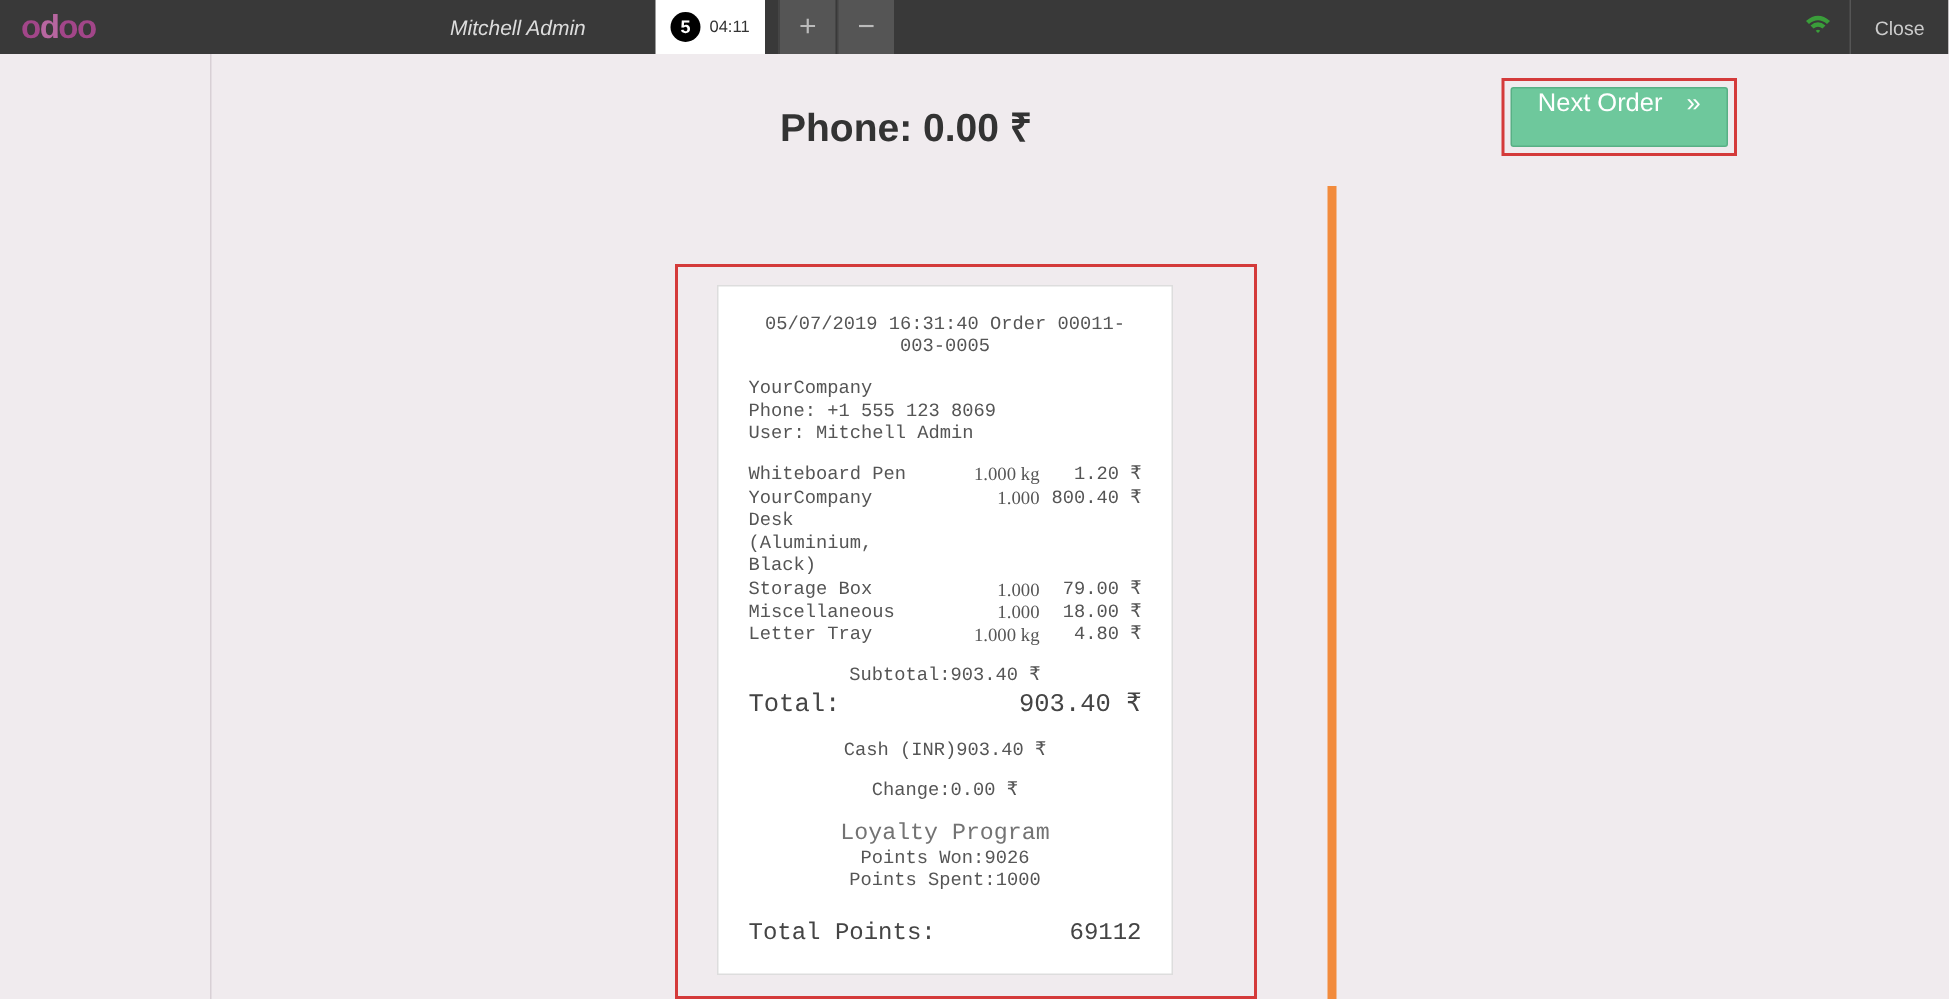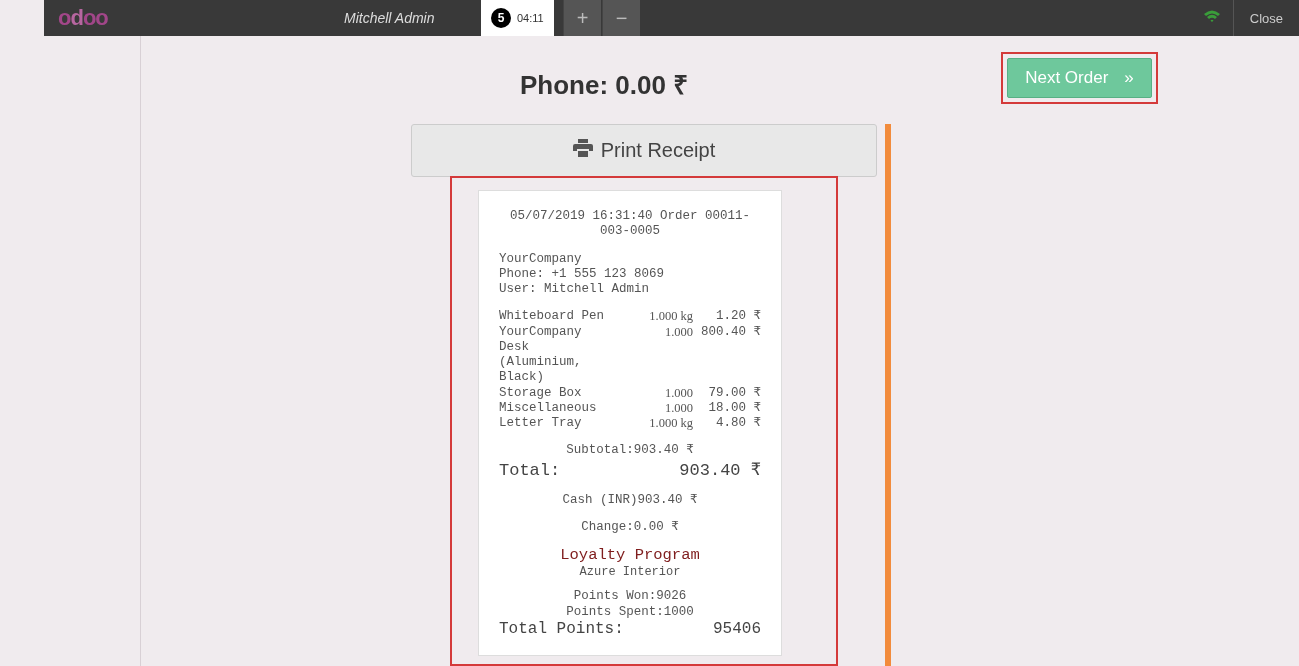--- a/index.html
+++ b/index.html
@@ -1,58 +1,58 @@
 <!DOCTYPE html>
 <html><head>
 <meta charset="utf-8">
 <style>
   * { box-sizing: border-box; margin: 0; padding: 0; }
   body { font-family: Arial, Helvetica, sans-serif; background: #f0ebee; width: 1299px; height: 666px; overflow: hidden; }
   
-  .topbar { background: #393939; height: 36px; display: flex; align-items: center; color: #ccc; position: relative; margin-left: 44px; }
+  .topbar { background: #393939; height: 36px; display: flex; align-items: center; color: #ccc; position: relative; }
   .logo { color: #a24689; font-size: 22px; font-weight: bold; letter-spacing: -1px; padding: 0 14px; font-family: Arial; }
   .logo .d { color: #b766a0; }
   .username { position: absolute; left: 300px; font-style: italic; font-size: 14px; color: #ddd; }
   .tab { position: absolute; left: 437px; top: 0; background: #fff; height: 36px; display: flex; align-items: center; padding: 0 10px; gap: 6px; }
   .tab-badge { background: #000; color: #fff; border-radius: 50%; width: 20px; height: 20px; display: flex; align-items: center; justify-content: center; font-size: 12px; font-weight: bold; }
   .tab-time { color: #333; font-size: 11px; font-weight: normal; }
   .tab-btn { position: absolute; top: 0; height: 36px; width: 38px; background: #555; color: #bbb; display: flex; align-items: center; justify-content: center; font-size: 20px; cursor: pointer; border-left: 1px solid #444; }
   .tab-plus { left: 519px; }
   .tab-minus { left: 558px; }
   .top-right { position: absolute; right: 0; display: flex; align-items: center; height: 20px; }
   .wifi { color: #3a9d3a; padding: 0 12px; font-size: 14px; }
   .close { color: #ccc; font-size: 13px; padding: 0 16px; cursor: pointer; border-left: 1px solid #555; height: 36px; display: flex; align-items: center; }
   
   .main { position: relative; height: 630px; }
   .left-border { position: absolute; left: 140px; top: 0; width: 1px; height: 100%; background: #d8d0d5; }
   
   .change-text { position: absolute; left: 520px; top: 30px; font-size: 26px; font-weight: bold; color: #333; }
   
   .next-order-outline { position: absolute; left: 1001px; top: 16px; width: 157px; height: 52px; border: 2px solid #d43a3a; }
-  .next-order-btn { position: absolute; left: 1007px; top: 22px; width: 145px; height: 40px; background: #6ec89c; border: 1px solid #58b085; color: #fff; font-size: 17px; display: flex; align-items: center; justify-content: center; gap: 16px; border-radius: 2px; cursor: pointer; }
+  .next-order-btn { position: absolute; left: 1007px; top: 22px; width: 145px; height: 40px; background: #6ec89c; border: 1px solid #58b085; color: #fff; font-size: 17px; display: flex; justify-content: center; gap: 16px; border-radius: 2px; cursor: pointer; }
   
   .orange-bar { position: absolute; left: 885px; top: 88px; width: 6px; height: 552px; background: #f28b3c; }
   
   .print-btn { position: absolute; left: 411px; top: 88px; width: 466px; padding: 14px 0; background: #e8e8e8; border: 1px solid #ccc; border-radius: 3px; display: flex; align-items: center; justify-content: center; gap: 8px; font-size: 20px; color: #444; cursor: pointer; }
   
   .receipt-outline { position: absolute; left: 450px; top: 140px; width: 388px; height: 490px; border: 2px solid #d43a3a; }
   .receipt { position: absolute; left: 478px; top: 154px; width: 304px; background: #fff; border: 1px solid #ddd; padding: 18px 20px 16px 20px; font-family: 'Courier New', monospace; font-size: 12.5px; color: #555; line-height: 1.22; }
   .receipt .ordnum { text-align: center; margin-bottom: 12px; }
   .receipt .row { display: flex; justify-content: space-between; }
   .receipt .row .name { flex: 1; }
   .receipt .row .qty { width: 76px; text-align: right; font-family: Liberation Serif, serif; }
   .receipt .row .price { width: 68px; text-align: right; }
   .receipt .row2 { display: flex; justify-content: center; }
   .receipt .row2 .l { }
   .receipt .row2 .r { }
   .receipt .total-row { font-size: 17px; font-weight: 400; color: #444; display:flex; justify-content: space-between; margin-top: 2px; }
-  .receipt .loyalty-h { text-align: center; font-size: 15.5px; margin-top: 10px; color:#7f1d1d; }
+  .receipt .loyalty-h { text-align: center; font-size: 15.5px; margin-top: 10px; color:#737373; }
   .receipt .loyalty-sub { text-align: center; font-size: 12px; margin-bottom: 10px; }
   .receipt .section-gap { height: 12px; }
-  .receipt .tp-row { font-size: 16px; display:flex; justify-content: space-between; color:#444; margin-top:0;}
+  .receipt .tp-row { font-size: 16px; display:flex; justify-content: space-between; color:#444; margin-top:18px;}
 </style>
 </head>
 <body>
 
 <div class="topbar">
   <div class="logo">o<span class="d">d</span>oo</div>
   <div class="username">Mitchell Admin</div>
   <div class="tab">
     <div class="tab-badge">5</div>
     <div class="tab-time">04:11</div>
@@ -79,28 +79,20 @@
   <div class="change-text">Phone: 0.00 ₹</div>
 
   <div class="next-order-outline"></div>
   <div class="next-order-btn">
     <span>Next Order</span>
     <span>»</span>
   </div>
 
   <div class="orange-bar"></div>
 
-  <div class="print-btn">
-    <span>
-      <svg width="20" height="18" viewBox="0 0 20 18">
-          <path d="M5 0h10v4H5zM2 5h16a2 2 0 0 1 2 2v5h-4v-2H4v2H0V7a2 2 0 0 1 2-2zm3 7h10v6H5z" fill="#555"></path>
-        </svg>
-    </span>
-    <span>Print Receipt</span>
-  </div>
 
   <div class="receipt-outline"></div>
   <div class="receipt">
     <div class="ordnum">05/07/2019 16:31:40 Order 00011-003-0005</div>
     <div>YourCompany</div>
     <div><span>Phone:</span> <span>+1 555 123 8069</span></div>
     <div><span>User:</span> <span>Mitchell Admin</span></div>
     <div class="section-gap"></div>
     <div id="items">
         <div class="row">
@@ -142,27 +134,26 @@
     <div class="row2">
         <span class="l">Cash (INR)</span>
         <span class="r">903.40 ₹</span>
       </div>
     <div class="section-gap"></div>
     <div class="row2">
         <span class="l">Change:</span>
         <span class="r">0.00 ₹</span>
       </div>
     <div class="loyalty-h">Loyalty Program</div>
-    <div class="loyalty-sub">Azure Interior</div>
     <div class="row2">
         <span class="l">Points Won:</span>
         <span class="r">9026</span>
       </div>
     <div class="row2">
         <span class="l">Points Spent:</span>
         <span class="r">1000</span>
       </div>
     <div class="tp-row">
         <span>Total Points:</span>
-        <span>95406</span>
+        <span>69112</span>
       </div>
   </div>
 </div>
 
 </body></html>

